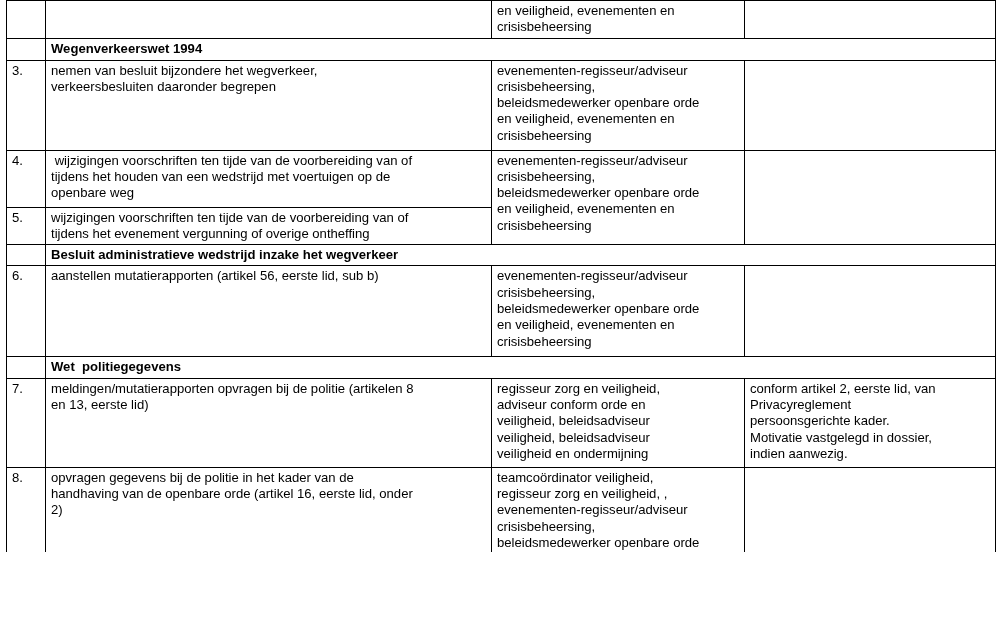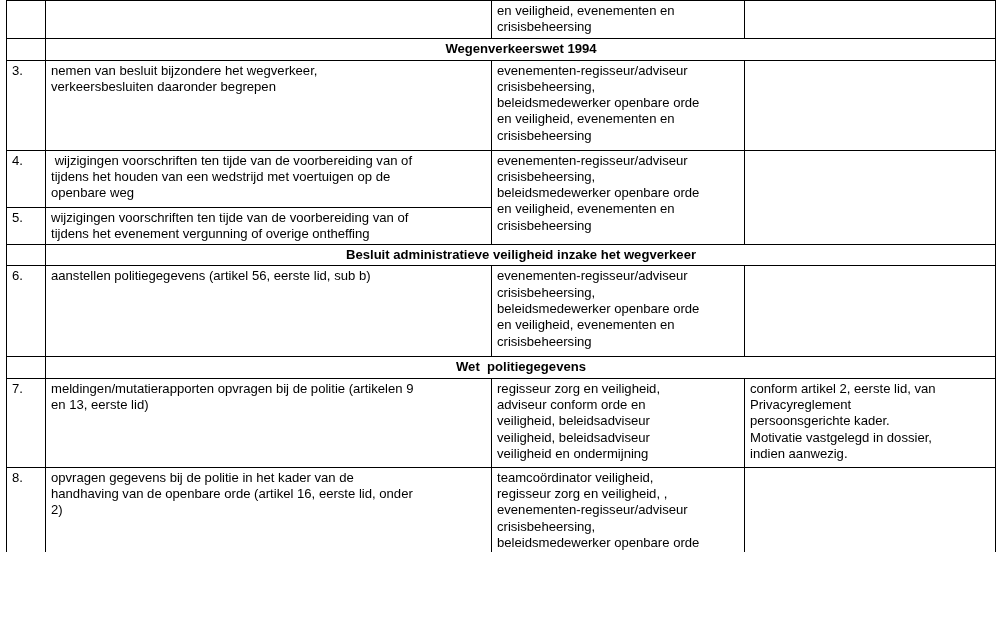--- a/index.html
+++ b/index.html
@@ -51,21 +51,20 @@
   td.num {
     text-align: left;
     padding-left: 9px;
     padding-right: 2px;
   }
 
   td.section-header {
     font-weight: bold;
     padding-top: 1px;
     padding-bottom: 1px;
-    text-align: center;
   }
 
   td.section-header-num {
     padding: 0;
   }
 
   .nowrap-pre {
     white-space: pre-wrap;
   }
 
@@ -136,42 +135,42 @@
       </tr>
 
       <tr>
         <td class="num h-r5">5.</td>
         <td class="cell-text h-r5">wijzigingen voorschriften ten tijde van de voorbereiding van of
 tijdens het evenement vergunning of overige ontheffing</td>
       </tr>
 
       <tr>
         <td class="section-header-num h-sec2"></td>
-        <td class="section-header h-sec2" colspan="3">Besluit administratieve veiligheid inzake het wegverkeer</td>
+        <td class="section-header h-sec2" colspan="3">Besluit administratieve wedstrijd inzake het wegverkeer</td>
       </tr>
 
       <tr>
         <td class="num h-r6">6.</td>
-        <td class="cell-text h-r6">aanstellen politiegegevens (artikel 56, eerste lid, sub b)</td>
+        <td class="cell-text h-r6">aanstellen mutatierapporten (artikel 56, eerste lid, sub b)</td>
         <td class="cell-text h-r6">evenementen-regisseur/adviseur
 crisisbeheersing,
 beleidsmedewerker openbare orde
 en veiligheid, evenementen en
 crisisbeheersing</td>
         <td class="cell-text h-r6"></td>
       </tr>
 
       <tr>
         <td class="section-header-num h-sec3"></td>
         <td class="section-header h-sec3 nowrap-pre" colspan="3">Wet  politiegegevens</td>
       </tr>
 
       <tr>
         <td class="num h-r7">7.</td>
-        <td class="cell-text h-r7">meldingen/mutatierapporten opvragen bij de politie (artikelen 9
+        <td class="cell-text h-r7">meldingen/mutatierapporten opvragen bij de politie (artikelen 8
 en 13, eerste lid)</td>
         <td class="cell-text h-r7">regisseur zorg en veiligheid,
 adviseur conform orde en
 veiligheid, beleidsadviseur
 veiligheid, beleidsadviseur
 veiligheid en ondermijning</td>
         <td class="cell-text h-r7">conform artikel 2, eerste lid, van
 Privacyreglement
 persoonsgerichte kader.
 Motivatie vastgelegd in dossier,

